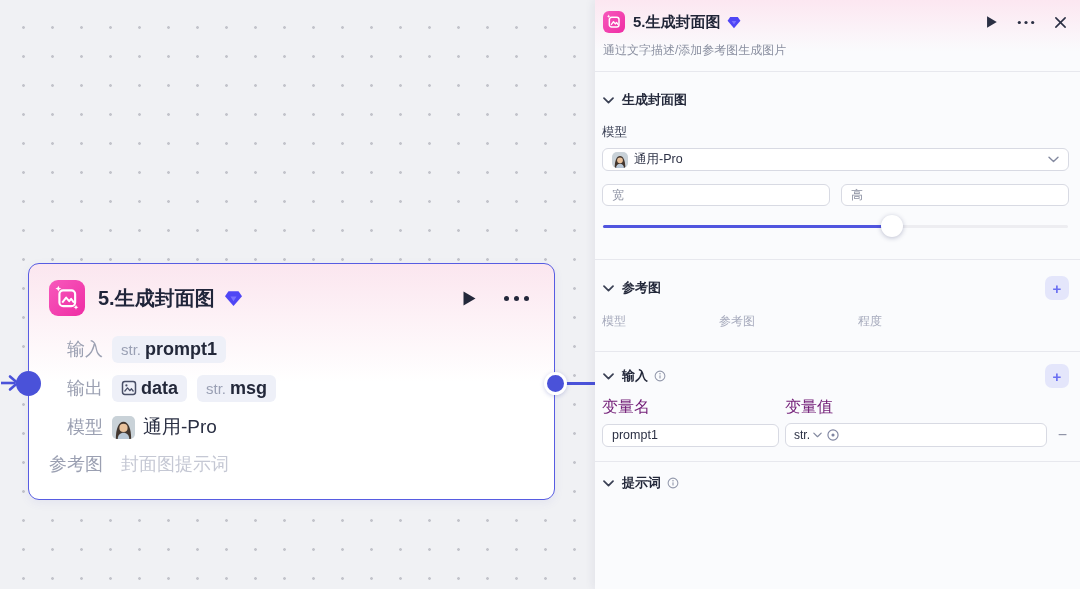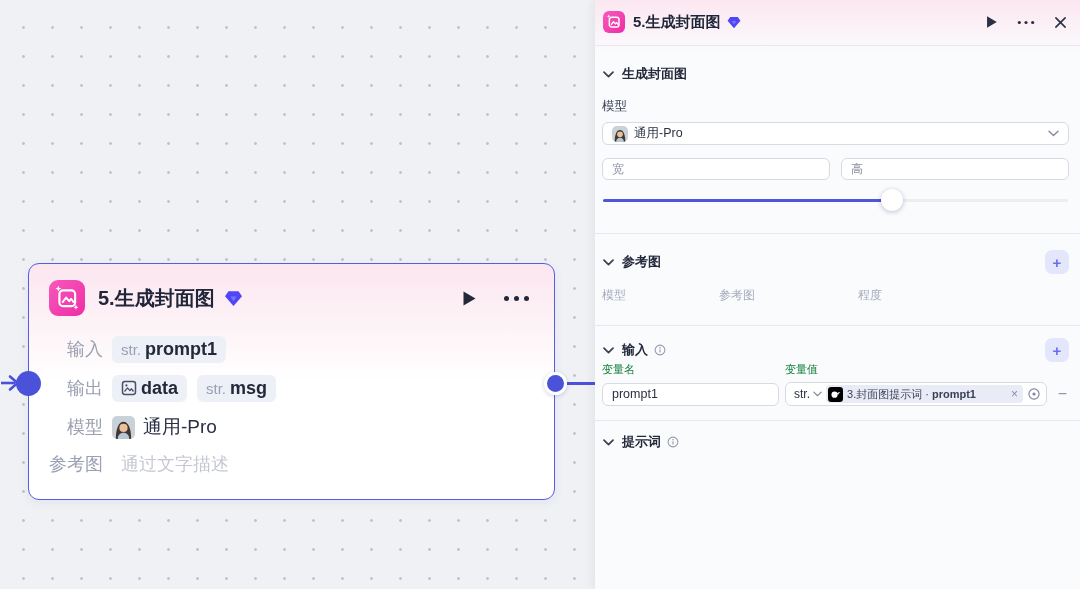--- a/index.html
+++ b/index.html
@@ -84,21 +84,21 @@
     display:flex; align-items:center; padding:0 9px; gap:10px; }
   .size-box .pfx { font-size:12px; color:#8a8fa0; }
   .size-box input { border:none; outline:none; flex:1; font-size:12.5px; color:#2b3044; background:transparent; font-family:inherit; }
   .slider { position:relative; height:22px; margin-top:9px; cursor:pointer; }
   .slider .track { position:absolute; left:1px; right:1px; top:9.5px; height:3.5px; border-radius:2px; background:#ededf1; }
   .slider .fill { position:absolute; left:1px; top:9.5px; height:3.5px; border-radius:2px; background:#5055df; }
   .slider .thumb { position:absolute; top:0; width:22px; height:22px; border-radius:50%; background:#fff;
     box-shadow:0 1px 5px rgba(30,35,90,.28); }
   .cols-row { display:flex; margin-top:13px; font-size:12px; color:#a7abbd; }
   .cols-row .c1 { width:117px; } .cols-row .c2 { width:139px; }
-  .vars-labels { display:flex; font-size:11px; color:#15803d; }
+  .vars-labels { display:flex; margin-top:9px; font-size:16px; color:#701a75; }
   .vars-labels .c1 { width:183px; }
   .var-row { display:flex; align-items:center; margin-top:5px; }
   .var-name { width:177px; height:23px; border:1px solid #d8dae3; border-radius:6px; background:#fff;
     padding:0 9px; font-size:12.5px; color:#2b3044; outline:none; font-family:inherit; }
   .val-group { margin-left:6px; width:262px; height:24px; border:1px solid #d8dae3; border-radius:6px;
     background:#fff; display:flex; align-items:center; padding:0 5px 0 8px; gap:4px; }
   .val-type { display:flex; align-items:center; gap:3px; font-size:12px; color:#2b3044; cursor:pointer; }
   .ref-chip { background:#e9ebf6; border-radius:4px; height:18px; display:flex; align-items:center;
     gap:4px; padding:0 5px 0 2px; flex:1; min-width:0; }
   .ref-chip .txt { font-size:11px; color:#3a3f55; white-space:nowrap; overflow:hidden; }
@@ -180,21 +180,21 @@
         <svg class="avatar" width="23" height="23" viewBox="0 0 24 24">
           <rect width="24" height="24" fill="#c9d2d8"></rect>
           <path d="M4 24 C4 13 7 6 12 6 c5 0 8 7 8 18 Z" fill="#42362e"></path>
           <circle cx="12" cy="12.5" r="4.3" fill="#e9c29c"></circle>
           <path d="M6 24 c0-4 2.6-6.5 6-6.5 c3.4 0 6 2.5 6 6.5 Z" fill="#b8c7d6"></path>
         </svg>
         <span class="model-name">通用-Pro</span>
       </div>
       <div class="nrow" style="min-height:24px">
         <span class="nrow-label">参考图</span>
-        <span class="ref-empty" style="margin-left:9px">通过文字描述</span>
+        <span class="ref-empty" style="margin-left:9px">封面图提示词</span>
       </div>
     </div>
   </div>
 </div>
 
 <div class="panel">
   <div class="panel-grad"></div>
 
   <div class="p-title-row">
     <span class="p-appicon">
@@ -223,20 +223,21 @@
           <circle cx="13.5" cy="3.5" r="2.4" fill="#2b3044"></circle>
           <circle cx="23.5" cy="3.5" r="2.4" fill="#2b3044"></circle>
       </svg>
     </span>
     <span class="icon-btn">
       <svg width="13" height="13" viewBox="0 0 14 14">
         <path d="M2 2 L12 12 M12 2 L2 12" stroke="#2b3044" stroke-width="1.7" stroke-linecap="round"></path>
       </svg>
     </span>
   </div>
+  <div class="p-subtitle">通过文字描述/添加参考图生成图片</div>
 
   <div class="divider d1"></div>
 
   <div class="sec-head s1">
     <svg width="11" height="7" viewBox="0 0 11 7">
         <path d="M1 1.2 L5.5 5.6 L10 1.2" fill="none" stroke="#3a4054" stroke-width="1.7" stroke-linecap="round" stroke-linejoin="round"></path>
       </svg>
     <span class="title">生成封面图</span>
   </div>
 
@@ -312,29 +313,20 @@
   </div>
   <div class="var-row px">
     <input class="var-name" value="prompt1" style="">
     <div class="val-group">
       <span class="val-type">
         <span>str.</span>
         <svg width="9" height="6" viewBox="0 0 11 7">
             <path d="M1 1.2 L5.5 5.6 L10 1.2" fill="none" stroke="#848aa0" stroke-width="1.5" stroke-linecap="round" stroke-linejoin="round"></path>
           </svg>
       </span>
-      <span class="ref-chip">
-        <svg width="15" height="15" viewBox="0 0 16 16">
-          <rect width="16" height="16" rx="3.5" fill="#000"></rect>
-          <circle cx="7" cy="8.2" r="3.3" fill="#fff"></circle>
-          <path d="M9.3 6.6 q3.2-1.8 3.9-0.4 q-1.7 0.2-2.3 2 Z" fill="#fff"></path>
-        </svg>
-        <span class="txt"><span>3.封面图提示词 · </span><b>prompt1</b></span>
-        <span class="x">×</span>
-      </span>
       <svg width="14" height="14" viewBox="0 0 16 16">
         <circle cx="8" cy="8" r="5.8" fill="none" stroke="#7e84a0" stroke-width="1.3"></circle>
         <circle cx="8" cy="8" r="1.8" fill="#7e84a0"></circle>
       </svg>
     </div>
     <span class="row-minus">−</span>
   </div>
 
   <div class="divider d4"></div>
 

